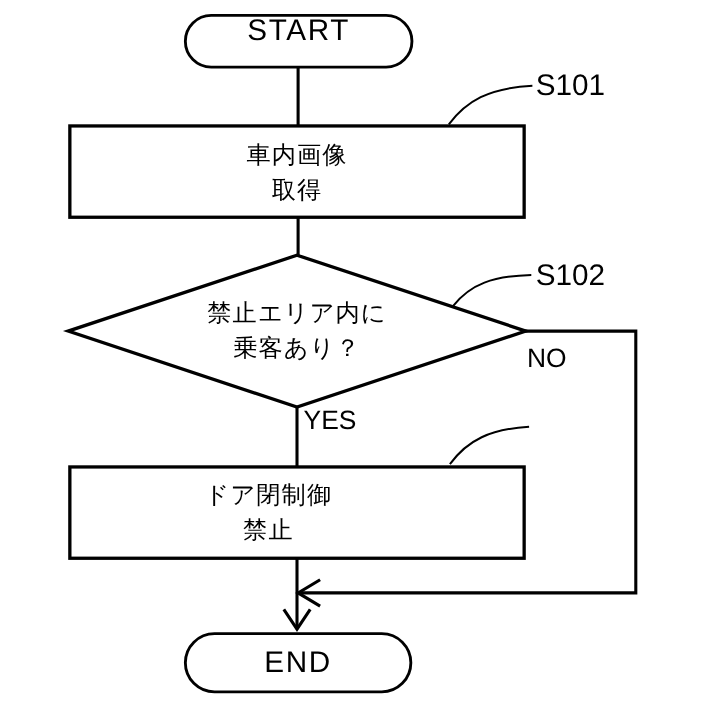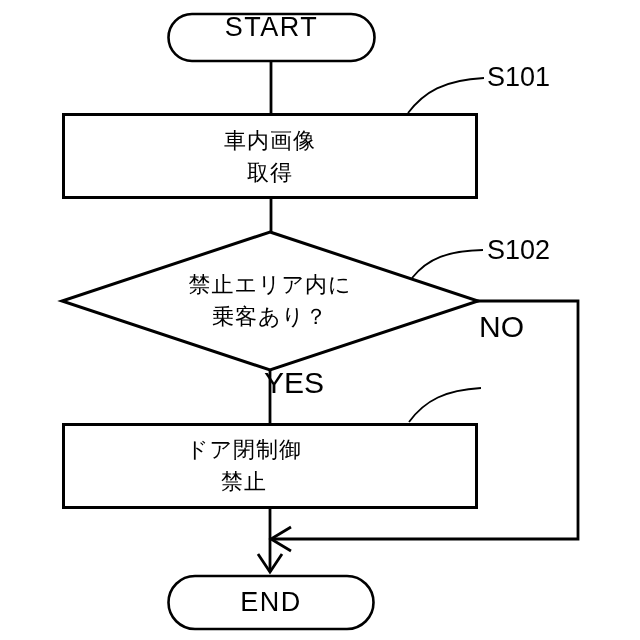--- a/index.html
+++ b/index.html
@@ -40,21 +40,21 @@
     letter-spacing: 1.5px;
   }
   .step-label {
     position: absolute;
     font-size: 27px;
     line-height: 30px;
     white-space: nowrap;
   }
   .branch-label {
     position: absolute;
-    font-size: 30px;
+    font-size: 24px;
     line-height: 30px;
     white-space: nowrap;
   }
 </style>
 </head>
 <body>
 
 <div class="stage">
 
   <svg width="640" height="640" viewBox="0 0 640 640">
@@ -99,21 +99,21 @@
 
   <div class="step-label" style="left:487px; top:235px;">S102</div>
 
   <div class="overlay node-text" style="left:62px; top:232px; width:416px; height:138px;">
     <span>禁止エリア内に</span>
     <span>乗客あり？</span>
   </div>
 
   <div class="branch-label" style="left:479px; top:312px;">NO</div>
 
-  <div class="branch-label" style="left:264px; top:368px;">YES</div>
+  <div class="branch-label" style="left:276px; top:368px;">YES</div>
 
 
   <div class="overlay node-text" style="left:62px; top:423px; width:364px; height:85px;">
     <span>ドア閉制御</span>
     <span>禁止</span>
   </div>
 
   <div class="overlay terminator-text" style="left:168px; top:575px; width:206px; height:55px;text-align:right;">END</div>
 
 </div>

